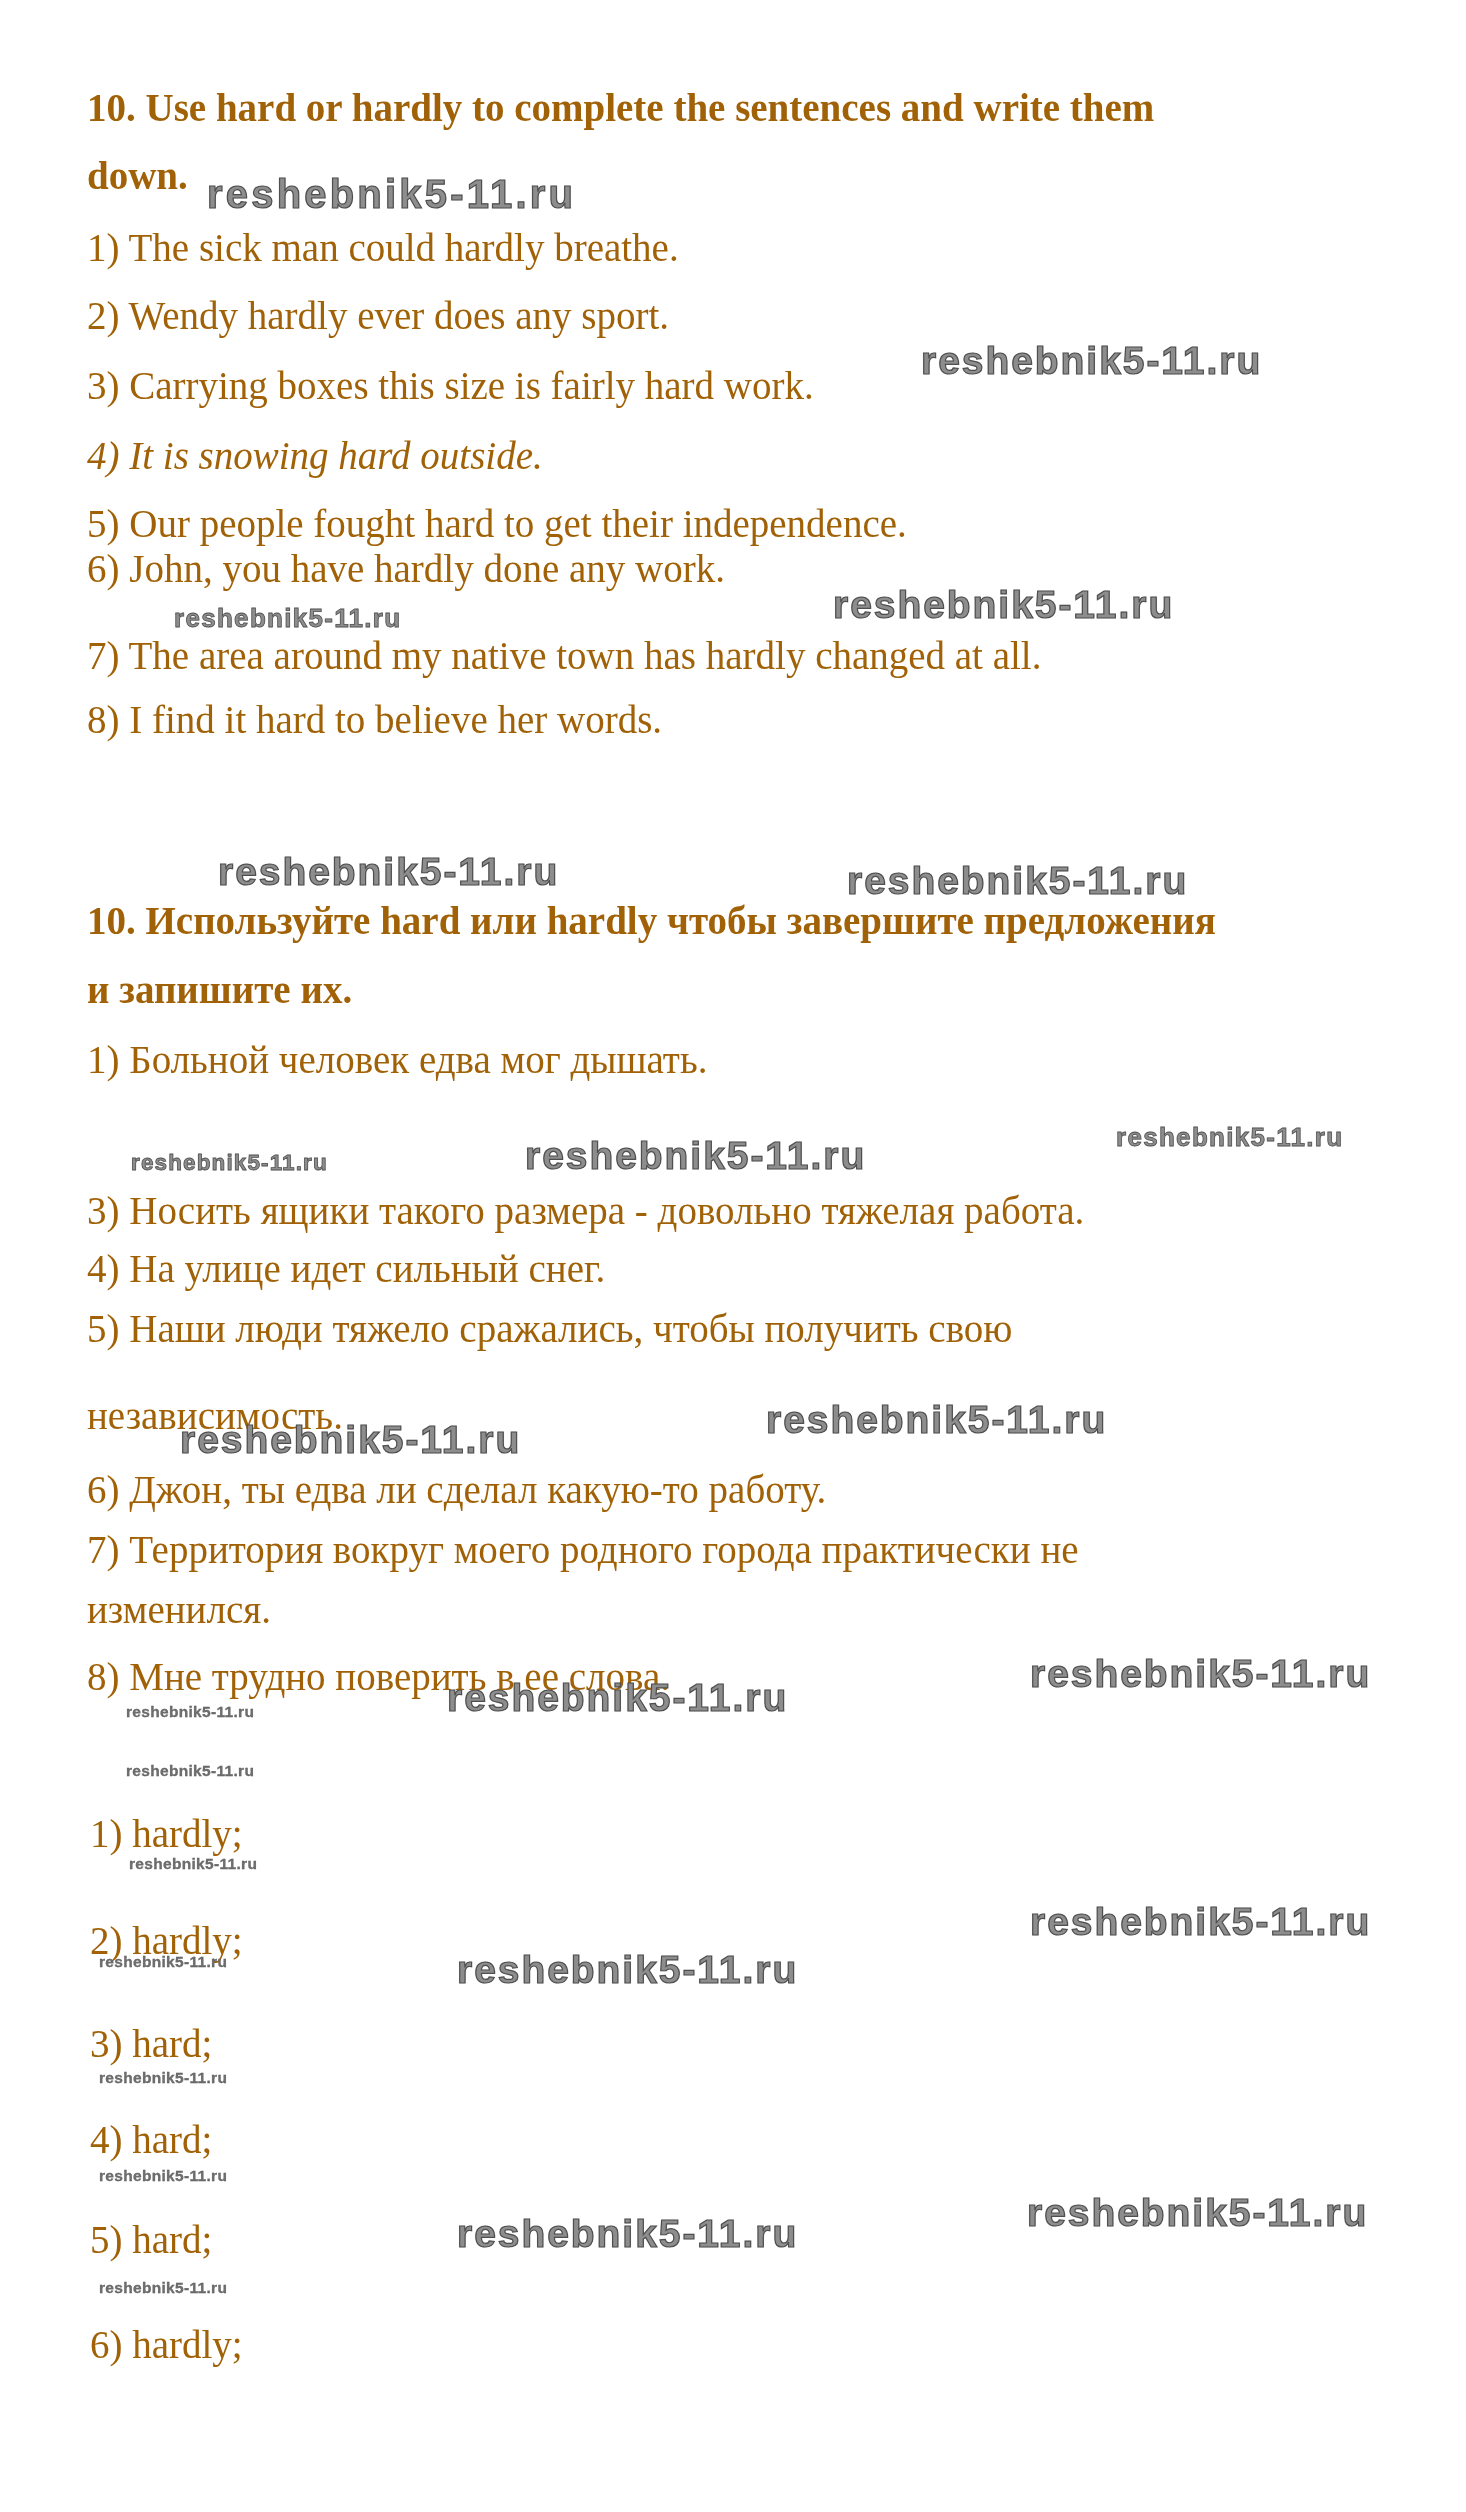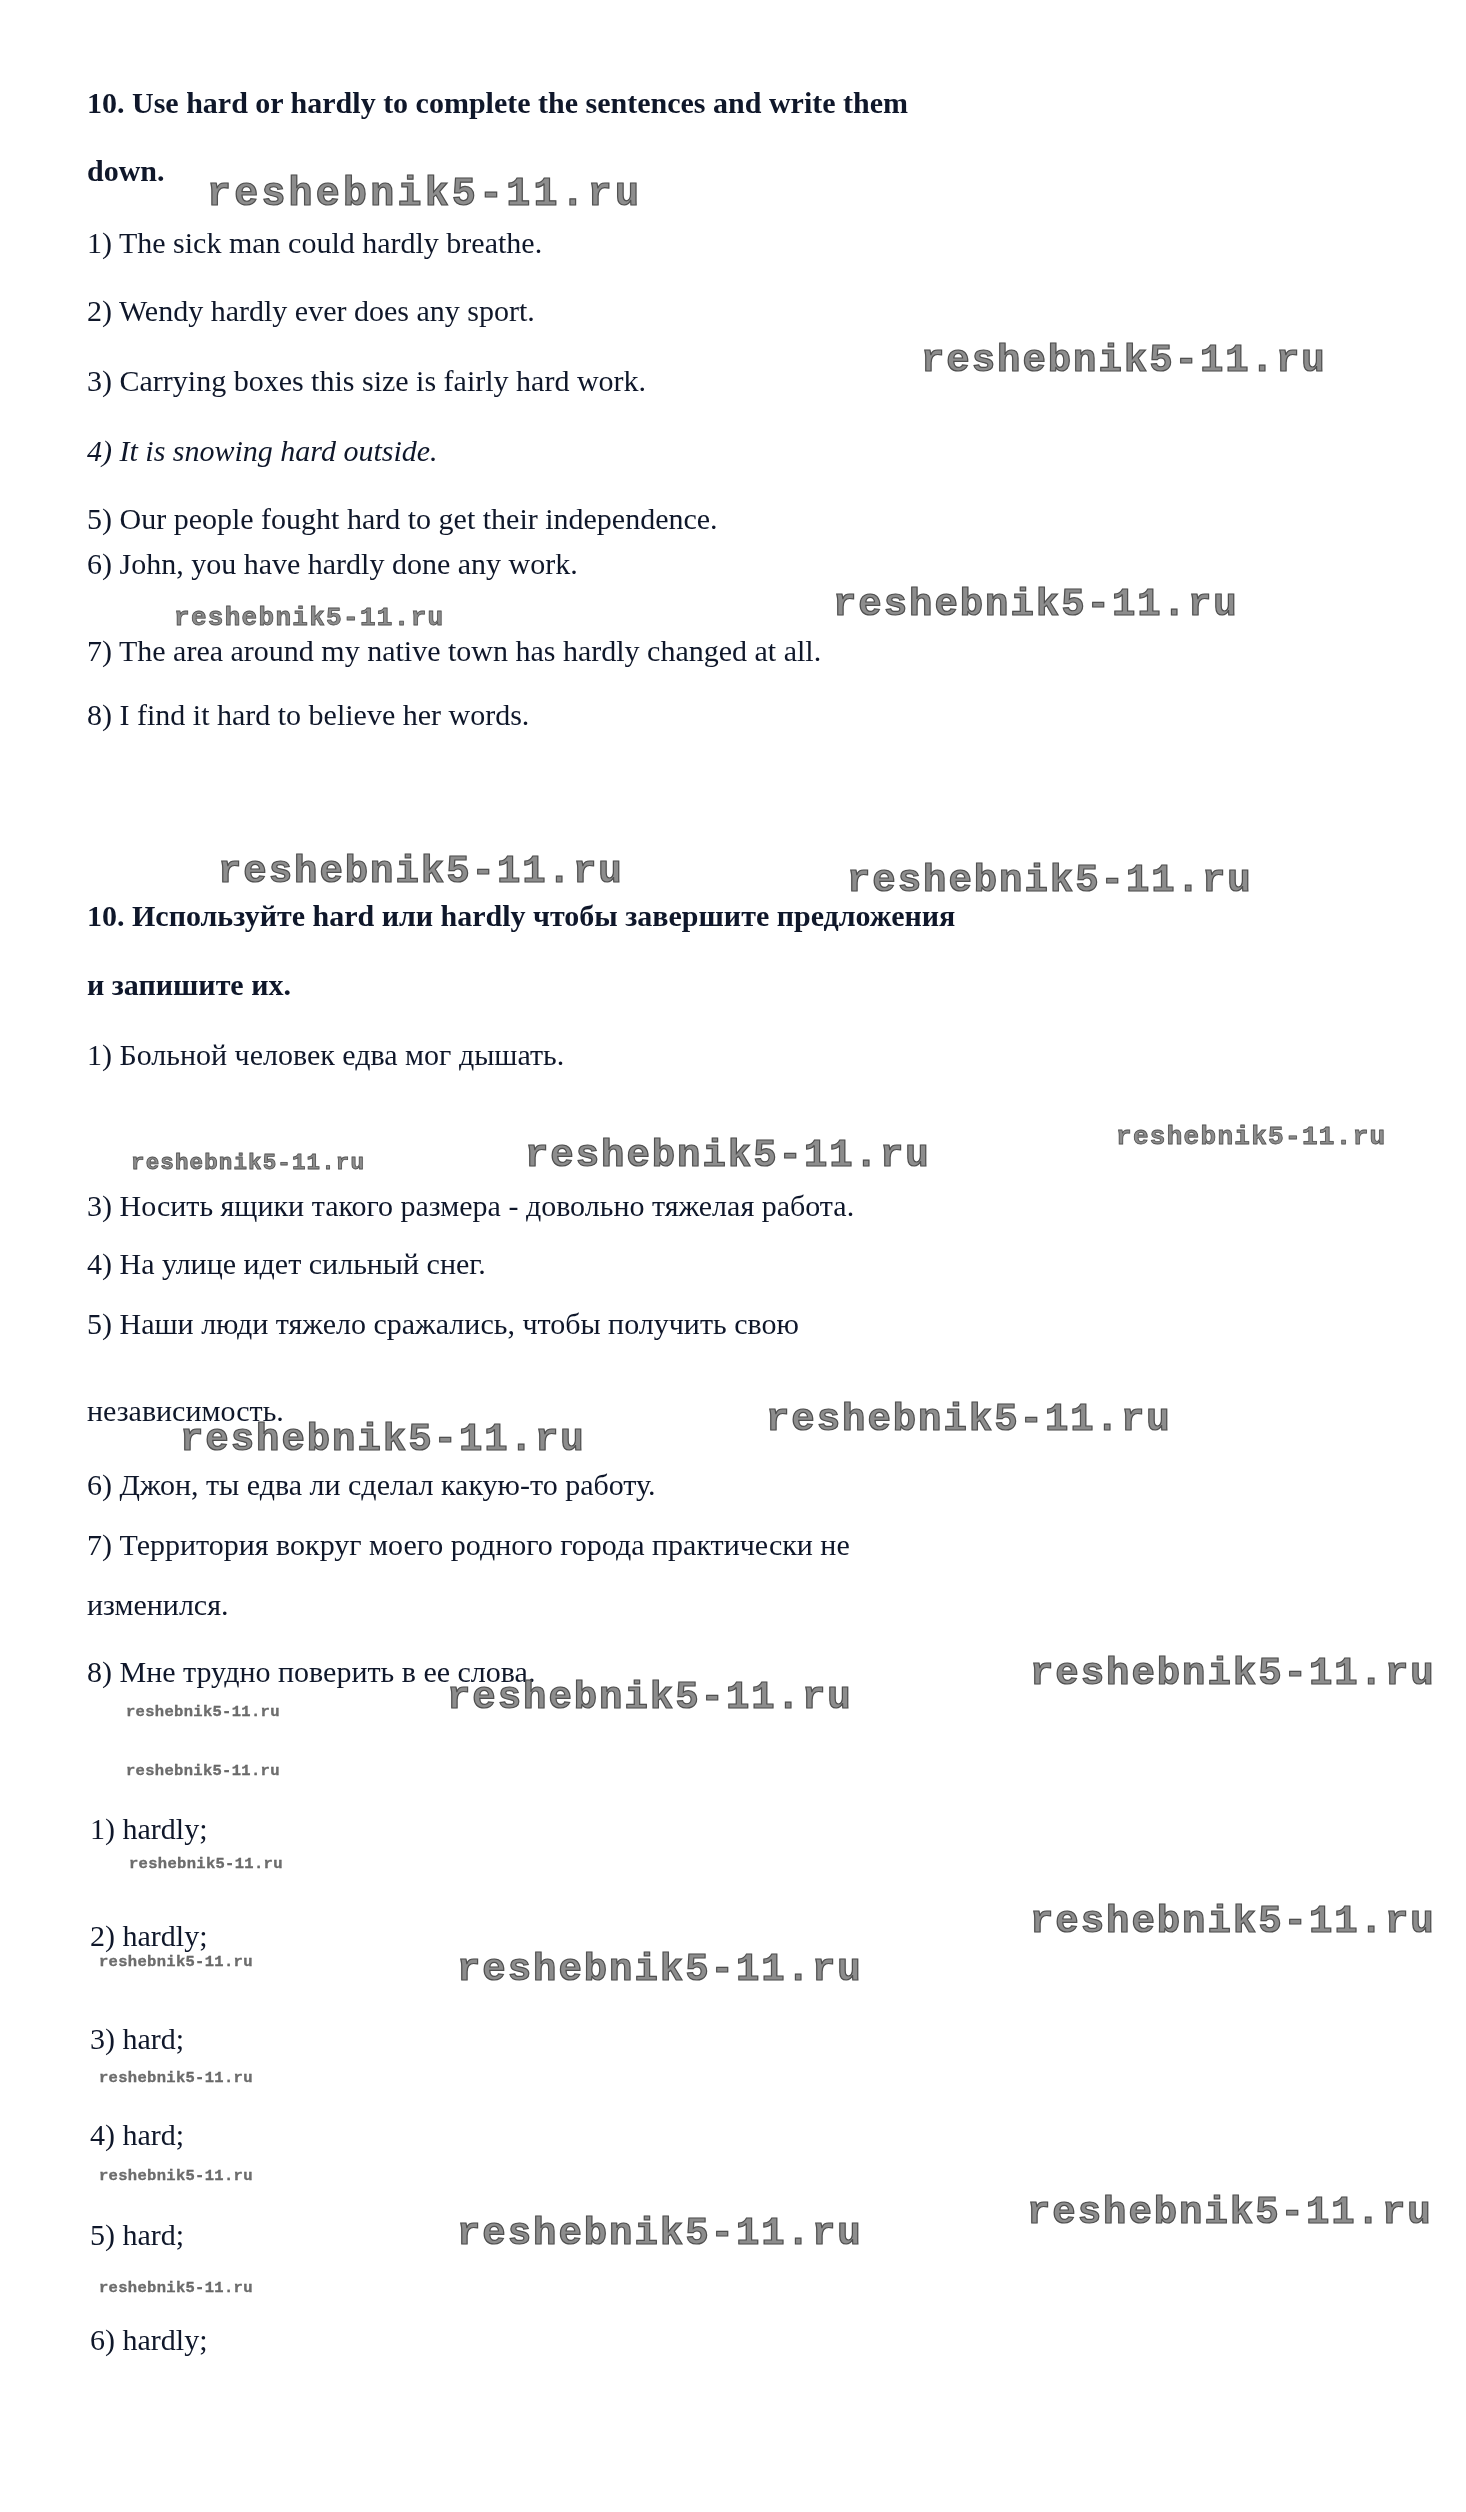--- a/index.html
+++ b/index.html
@@ -7,31 +7,31 @@
     position:relative;
     width:1467px;
     height:2512px;
     background:#ffffff;
     overflow:hidden;
     font-family:"Liberation Serif", serif;
   }
   .line{
     position:absolute;
     left:87px;
-    font-size:30px;
+    font-size:39px;
     line-height:1.08;
-    color:#0f172a;
+    color:#a16207;
     white-space:nowrap;
     font-family:"Liberation Serif", serif;
   }
   .bold{font-weight:bold;}
   .ans{left:90px;}
   .wm{
     position:absolute;
-    font-family:Liberation Mono, monospace;
+    font-family:Liberation Sans, sans-serif;
     font-weight:bold;
     white-space:nowrap;
     color:#8d8d8d;
     letter-spacing:0.05em;
     -webkit-text-stroke:1.2px #4f4f4f;
     text-shadow:0 0 0.8px #777;
   }
   .wm-big{font-size:39px;}
   .wm-big-xl{font-size:40px;letter-spacing:0.08em;}
   .wm-small{font-size:26px;-webkit-text-stroke:0.8px #555;}

